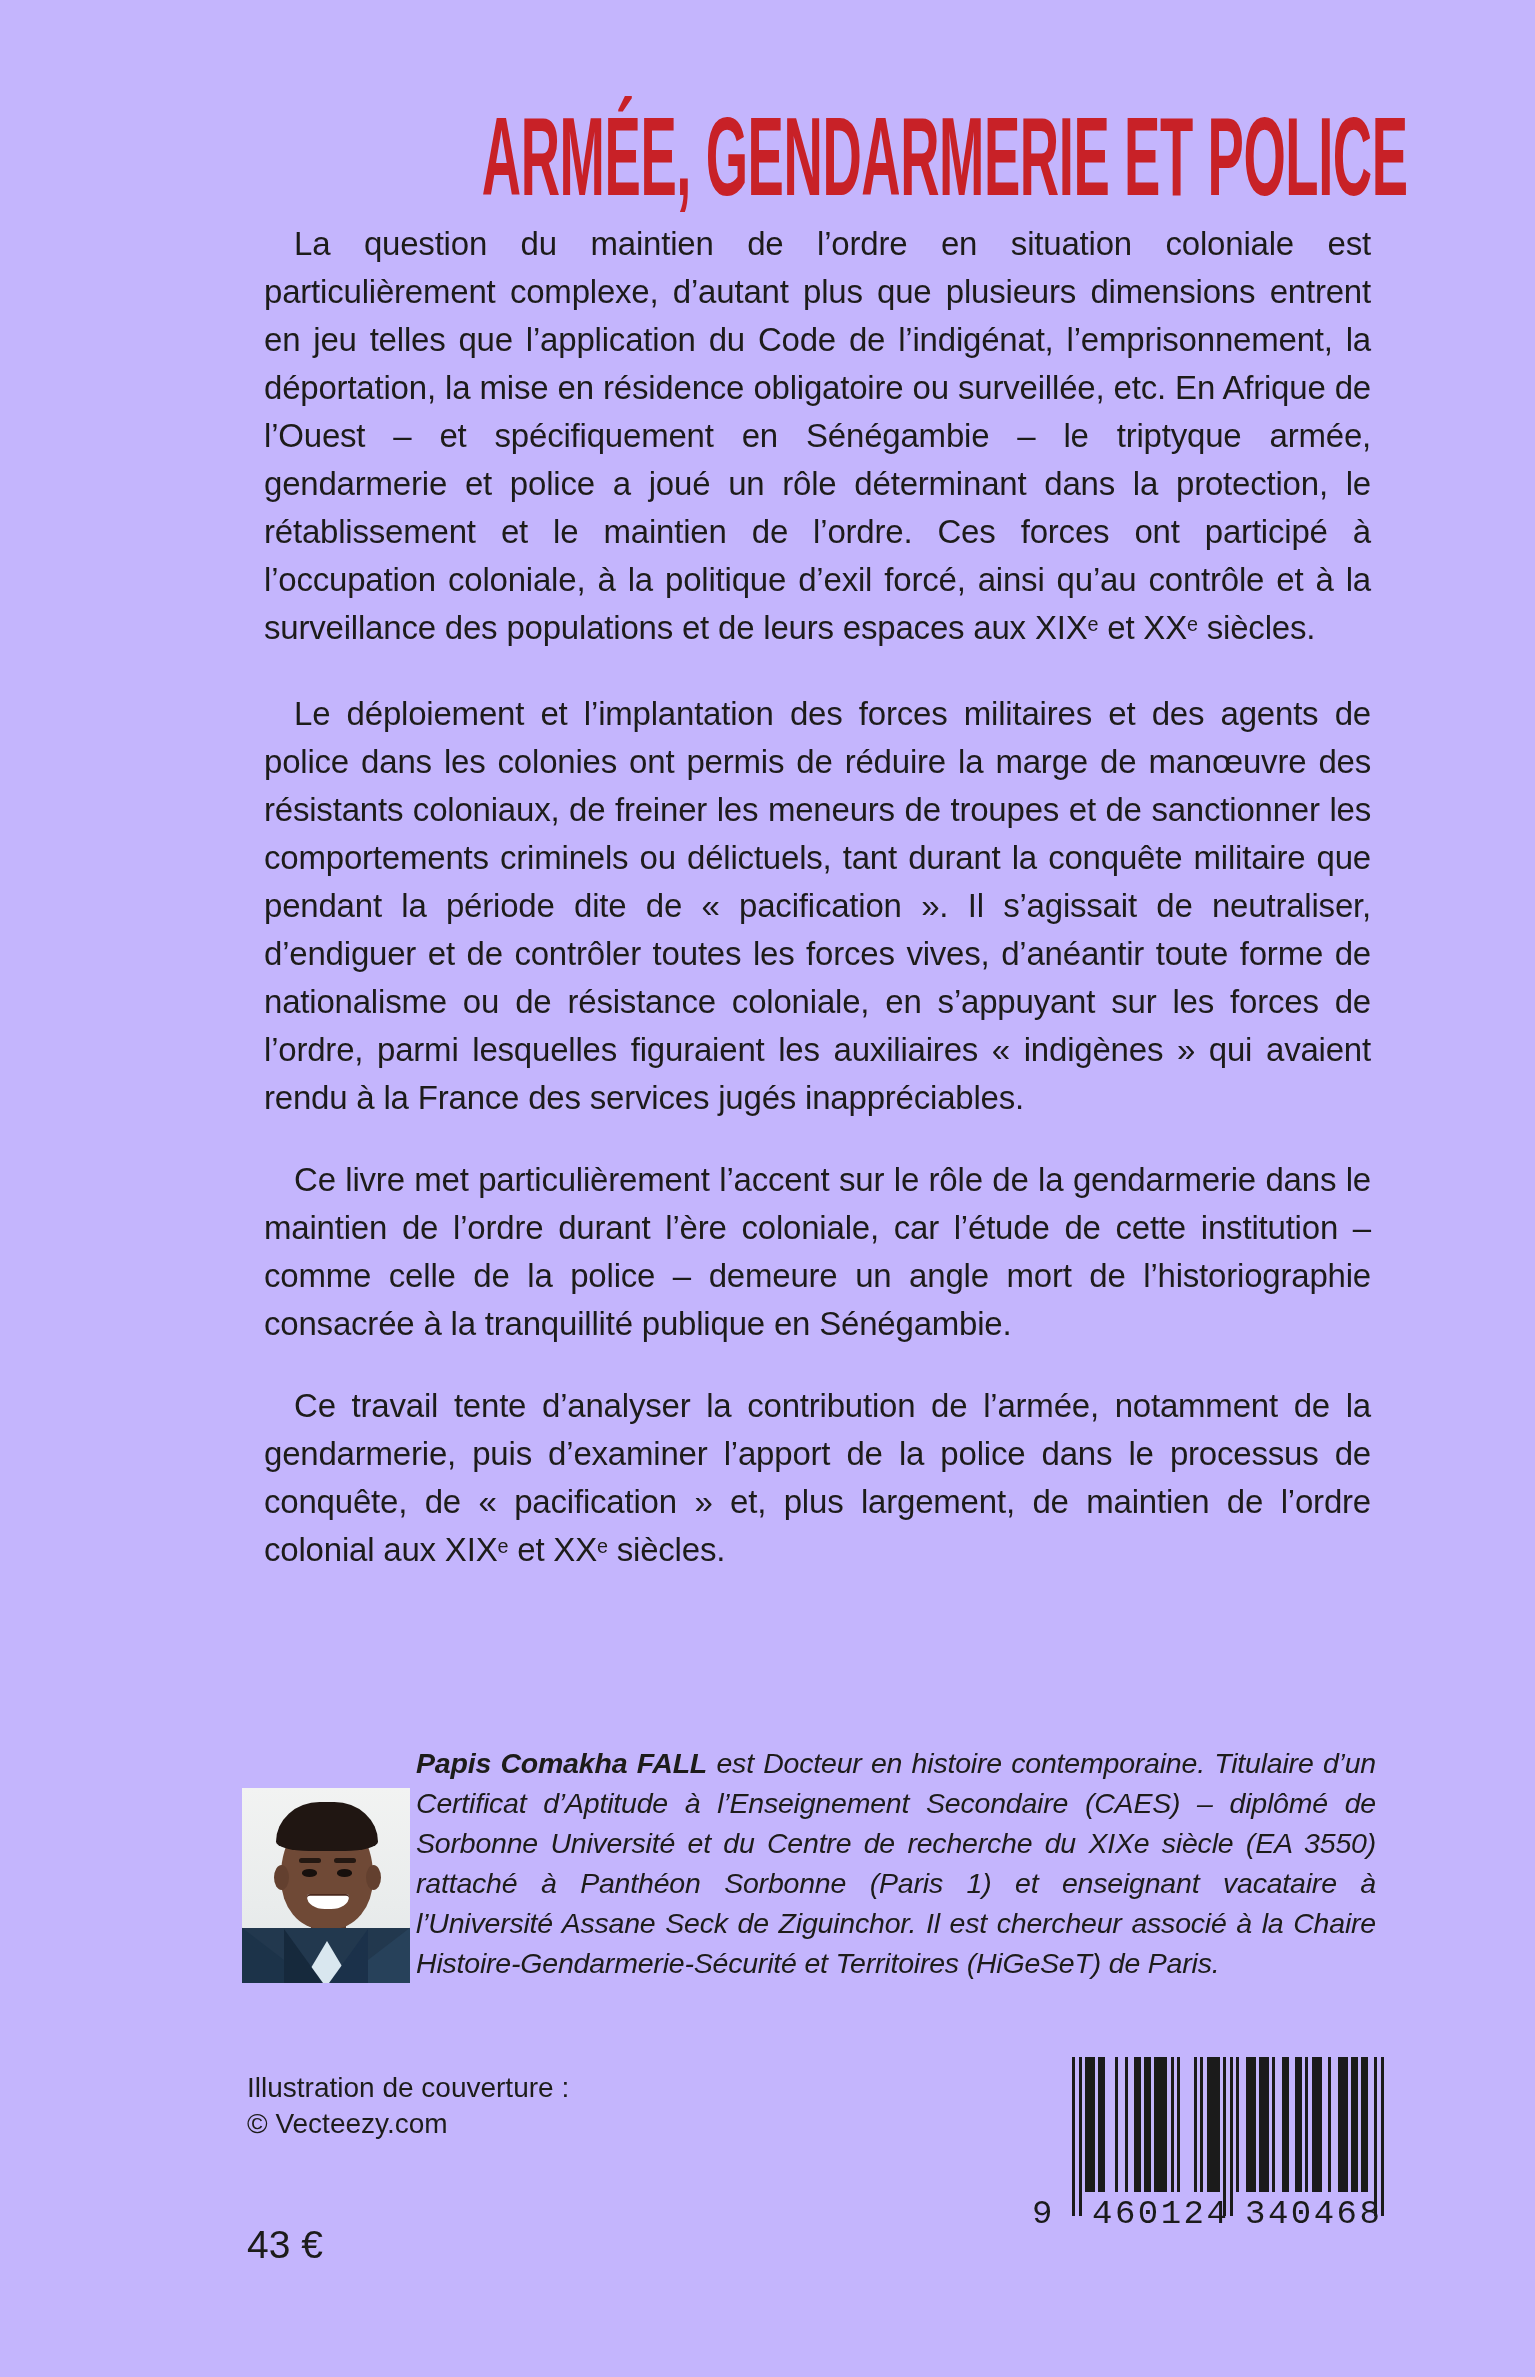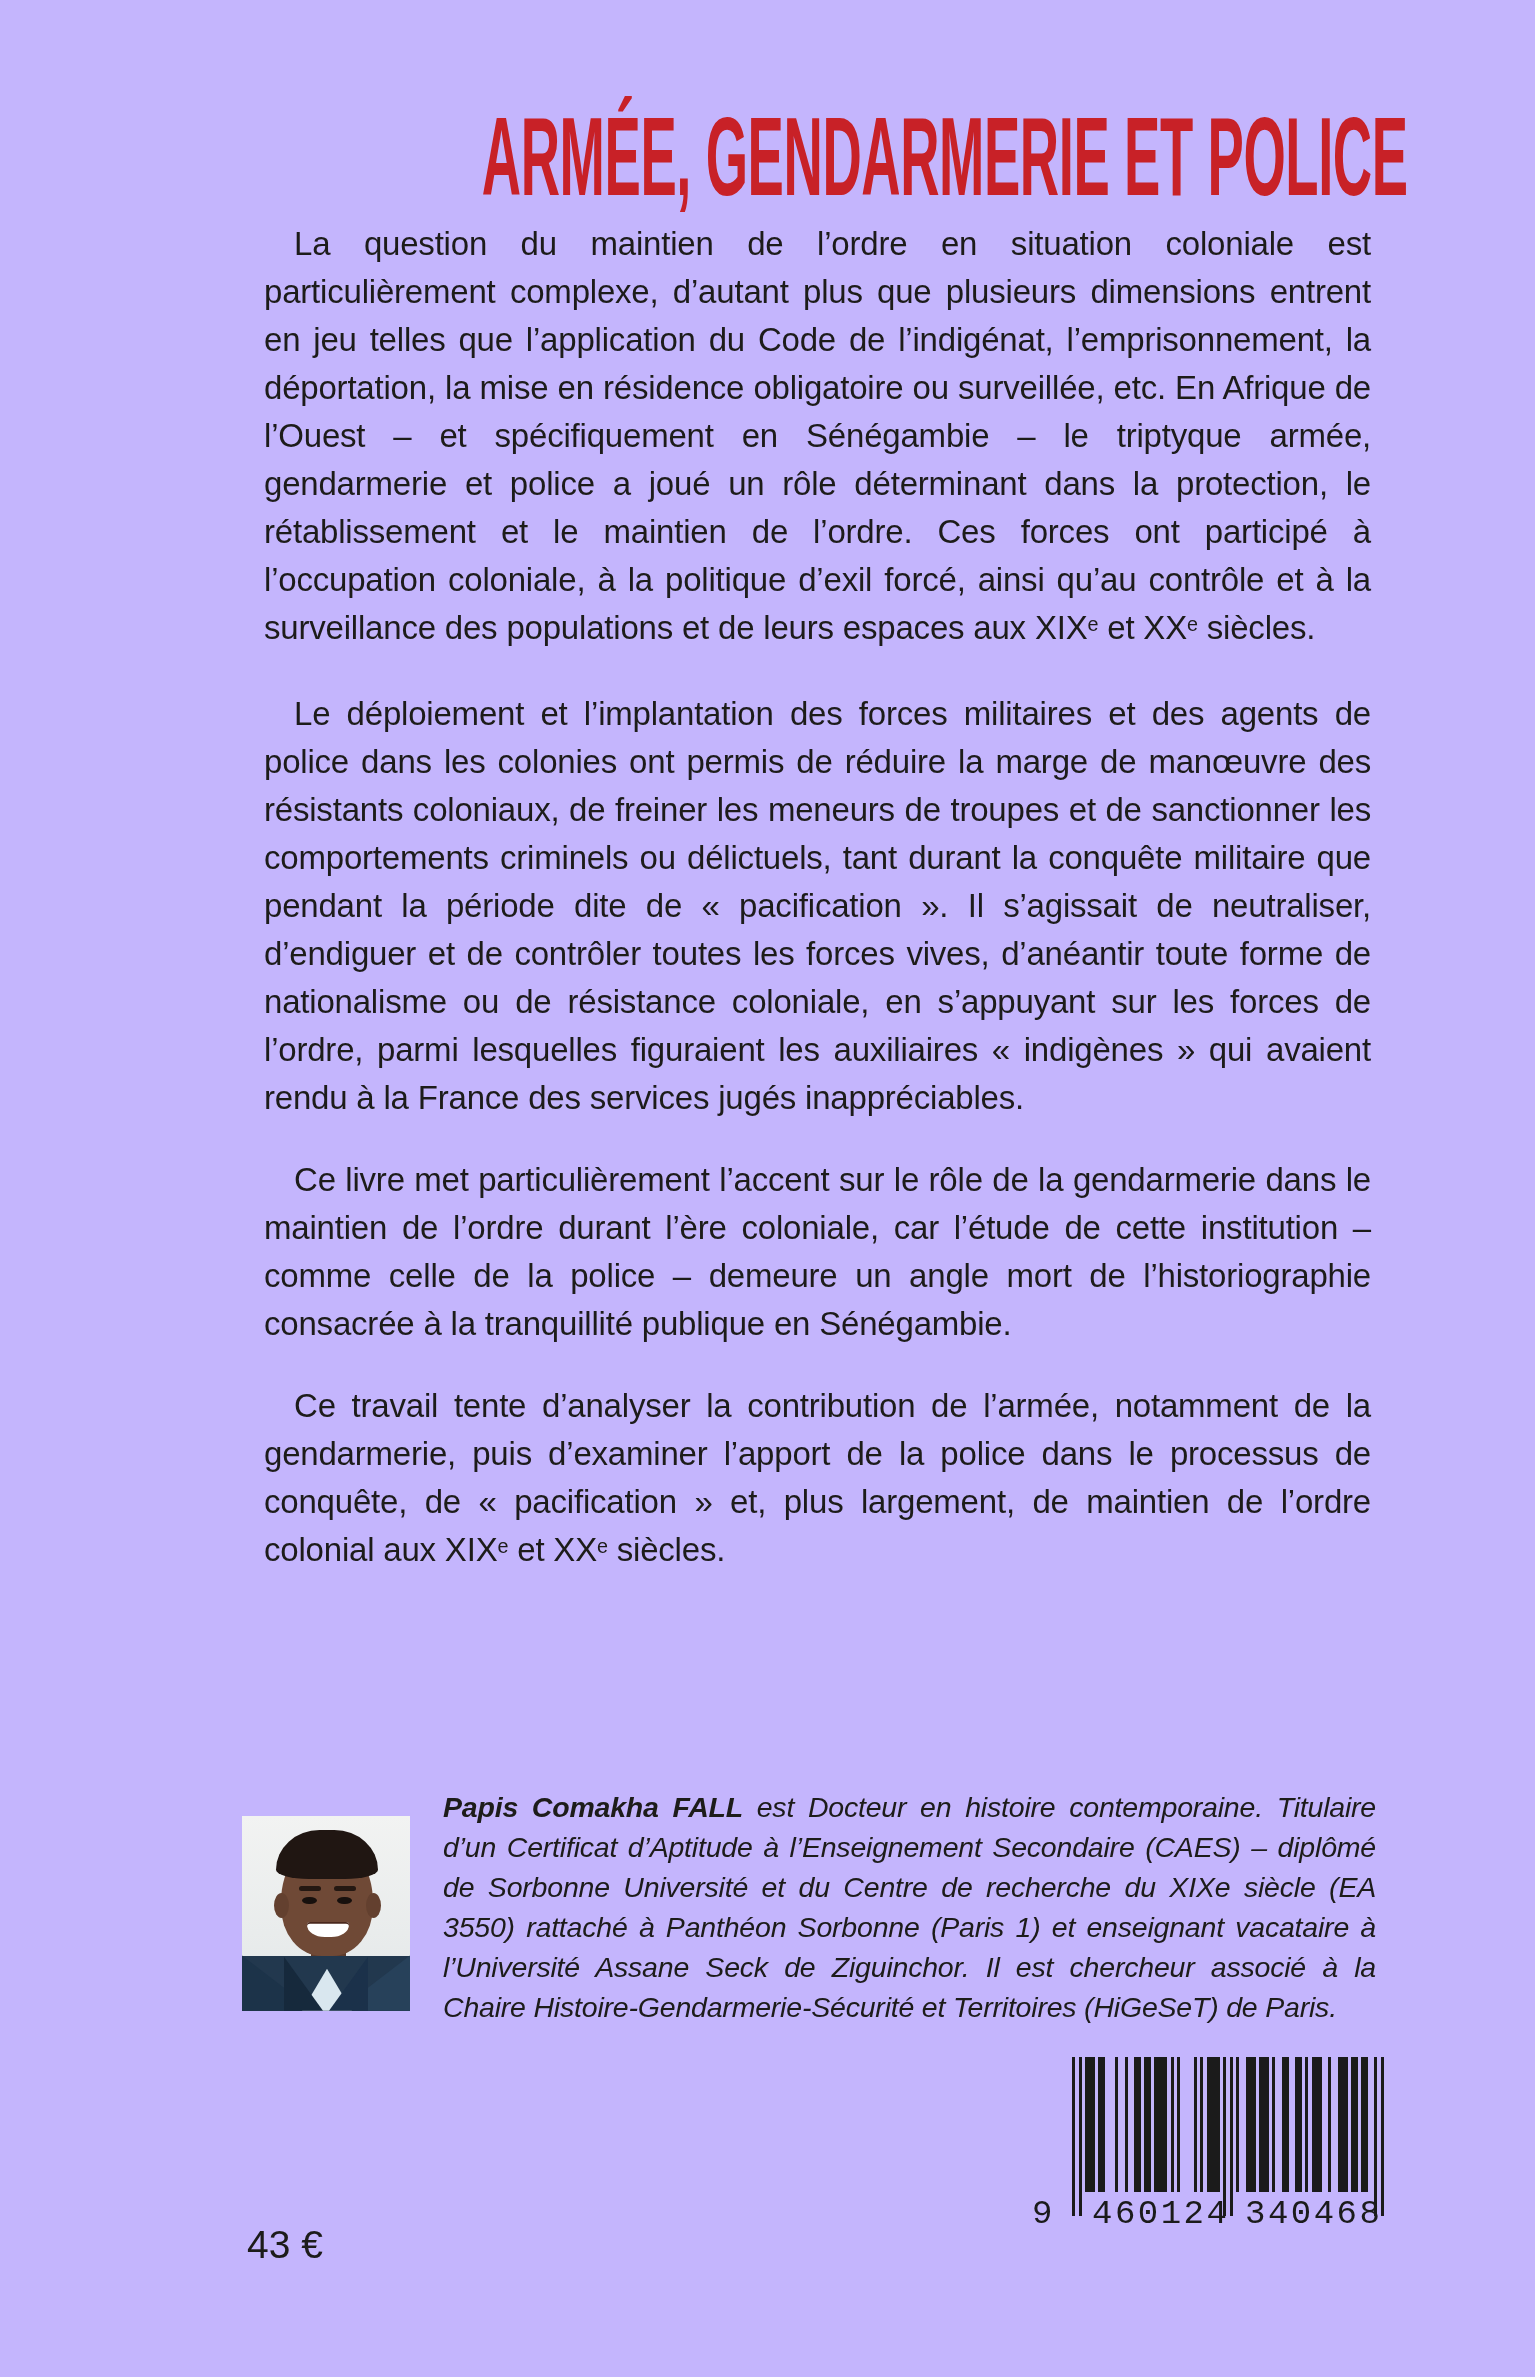--- a/index.html
+++ b/index.html
@@ -31,21 +31,21 @@
     font-size: 33px; line-height: 48px;
     text-align: justify; text-indent: 30px;
     letter-spacing: -0.2px;
   }
   .sup { font-size: 60%; position: relative; top: -0.38em; }
   .b { font-weight: 700; }
 
   
   .bio {
     position: absolute; left: 242px; top: 1743px; width: 1134px;
-    display: flex; gap: 33px; align-items: center; margin-top: 44px;
+    display: flex; gap: 6px; align-items: flex-end;
   }
   .photo {
     position: relative; width: 168px; height: 195px; flex: 0 0 168px;
     margin-top: 12.6px;
     background: linear-gradient(180deg, #f2f3f2 0%, #e9ecec 60%, #e2e6e7 100%);
     overflow: hidden;
   }
   .ph-head { position: absolute; left: 39px; top: 23.5px; width: 92px; height: 117px;
     background: #6f4936; border-radius: 52% 52% 46% 46% / 56% 56% 44% 44%; }
   .ph-hair { position: absolute; left: 34px; top: 14.3px; width: 102px; height: 49px;
@@ -126,20 +126,24 @@
       <div class="ph-jacket"></div>
       <div class="ph-shoulder-l"></div>
       <div class="ph-shoulder-r"></div>
       <div class="ph-shirt"></div>
       <div class="ph-lapel-l"></div>
       <div class="ph-lapel-r"></div>
     </div>
     <p class="bio-text"><span class="b">Papis Comakha FALL</span><span> est Docteur en histoire contemporaine. Titulaire d’un Certificat d’Aptitude à l’Enseignement Secondaire (CAES) – diplômé de Sorbonne Université et du Centre de recherche du XIXe siècle (EA 3550) rattaché à Panthéon Sorbonne (Paris 1) et enseignant vacataire à l’Université Assane Seck de Ziguinchor. Il  est chercheur associé à la Chaire Histoire-Gendarmerie-Sécurité et Territoires (HiGeSeT) de Paris.</span></p>
   </section>
 
+  <div class="credit">
+    <div>Illustration de couverture :</div>
+    <div>© Vecteezy.com</div>
+  </div>
 
   <div class="price">43 €</div>
 
   <div class="barcode">
     <div class="bc-bars">
         <div class="bc-bar bc-guard" style="left: 0px; width: 3.3px;"></div>
         <div class="bc-bar bc-guard" style="left: 6.6px; width: 3.3px;"></div>
         <div class="bc-bar" style="left: 13px; width: 10px;"></div>
         <div class="bc-bar" style="left: 26px; width: 6.6px;"></div>
         <div class="bc-bar" style="left: 43px; width: 3.3px;"></div>

